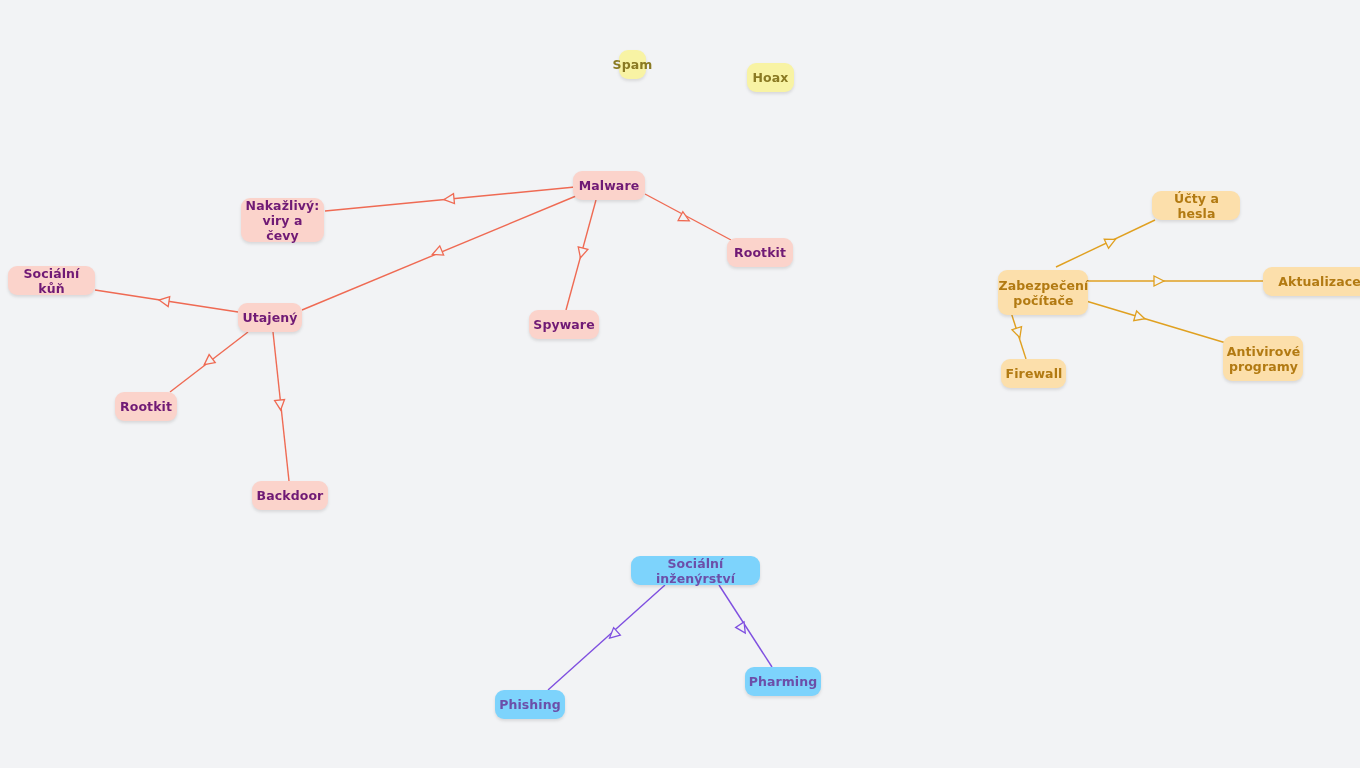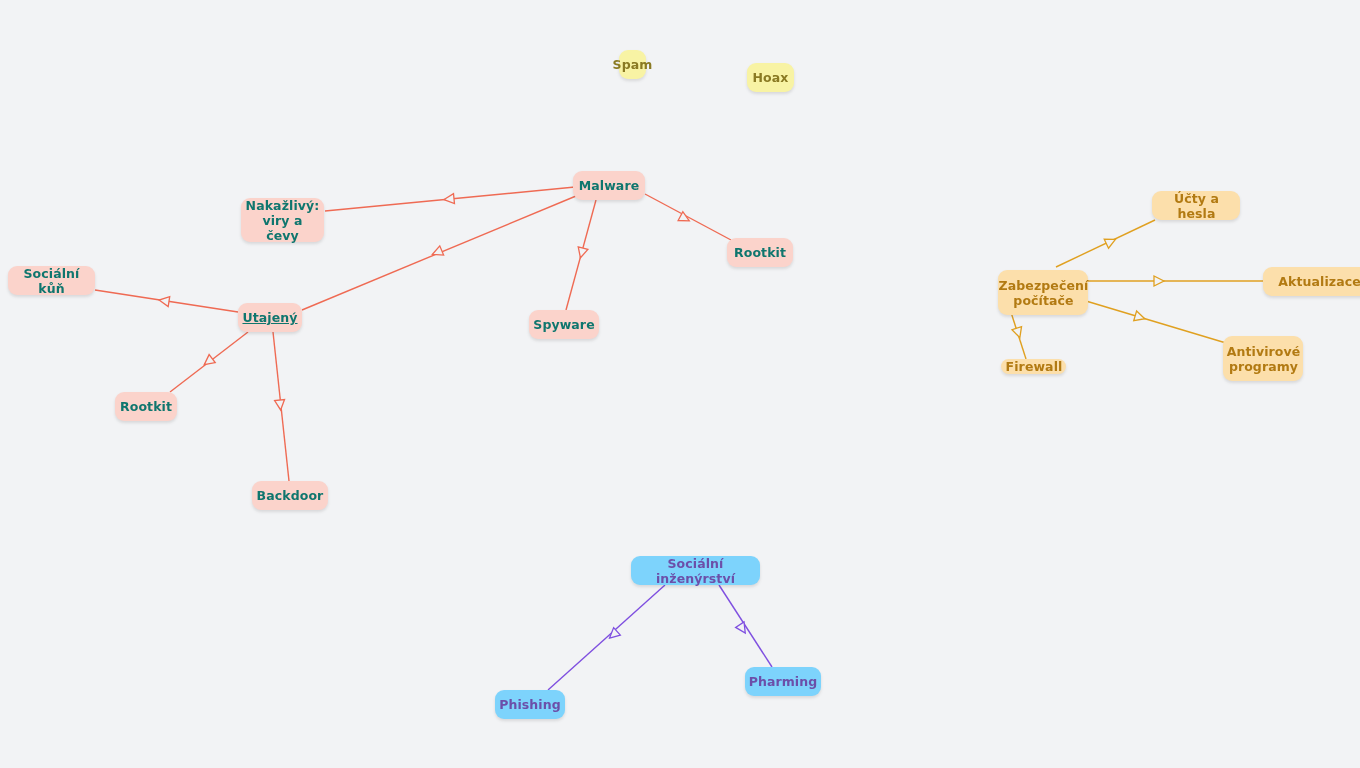--- a/index.html
+++ b/index.html
@@ -38,21 +38,21 @@
     border-radius: 9px;
     font-size: 12.5px;
     font-weight: bold;
     line-height: 15px;
     letter-spacing: 0.1px;
     padding: 5px 10px;
     white-space: pre-line;
     box-shadow: 0 2px 3px rgba(90, 80, 80, 0.16);
     user-select: none;
   }
-  .node.red    { background: #fbd3cb; color: #0f766e; }
+  .node.red    { background: #fbd3cb; color: #701a75; }
   .node.yellow { background: #f8f3a4; color: #8a7a23; }
   .node.orange { background: #fcdfab; color: #b27a12; padding-left: 11px; }
   .node.purple { background: #7dd3fc; color: #6c4fa9; }
 </style>
 </head>
 <body style="background: rgb(242, 243, 245);">
 
 <div id="canvas">
   <svg id="edge-layer" width="1360" height="768" viewBox="0 0 1360 768" xmlns="http://www.w3.org/2000/svg">
       <g>
@@ -109,26 +109,26 @@
       </g>
     </svg>
 <div class="node yellow" style="left: 619px; top: 50px; width: 27px; height: 29px;"><span>Spam</span></div>
     <div class="node yellow" style="left: 747px; top: 63px; width: 47px; height: 29px;"><span>Hoax</span></div>
     <div class="node red" style="left: 573px; top: 171px; width: 72px; height: 29px;"><span>Malware</span></div>
     <div class="node red" style="left: 241px; top: 198px; width: 83px; height: 44px;"><span>Nakažlivý:
 viry a čevy</span></div>
     <div class="node red" style="left: 727px; top: 238px; width: 66px; height: 29px;"><span>Rootkit</span></div>
     <div class="node red" style="left: 529px; top: 310px; width: 70px; height: 29px;"><span>Spyware</span></div>
     <div class="node red" style="left: 8px; top: 266px; width: 87px; height: 29px;"><span>Sociální kůň</span></div>
-    <div class="node red" style="left: 238px; top: 303px; width: 64px; height: 29px; text-decoration: underline;"><span>Utajený</span></div>
+    <div class="node red" style="left: 238px; top: 303px; width: 64px; height: 29px;"><span>Utajený</span></div>
     <div class="node red" style="left: 115px; top: 392px; width: 62px; height: 29px;"><span>Rootkit</span></div>
     <div class="node red" style="left: 252px; top: 481px; width: 76px; height: 29px;"><span>Backdoor</span></div>
     <div class="node orange" style="left: 998px; top: 258px; width: 90px; height: 45px; margin-top: 12px;"><span>Zabezpečení
 počítače</span></div>
     <div class="node orange" style="left: 1152px; top: 191px; width: 88px; height: 29px;"><span>Účty a hesla</span></div>
     <div class="node orange" style="left: 1263px; top: 267px; width: 112px; height: 29px;"><span>Aktualizace</span></div>
     <div class="node orange" style="left: 1223px; top: 336px; width: 80px; height: 45px;"><span>Antivirové
 programy</span></div>
-    <div class="node orange" style="left: 1001px; top: 359px; width: 65px; height: 15px;"><span>Firewall</span></div>
+    <div class="node orange" style="left: 1001px; top: 359px; width: 65px; height: 29px;"><span>Firewall</span></div>
     <div class="node purple" style="left: 631px; top: 556px; width: 129px; height: 29px;"><span>Sociální inženýrství</span></div>
     <div class="node purple" style="left: 495px; top: 690px; width: 70px; height: 29px;"><span>Phishing</span></div>
     <div class="node purple" style="left: 745px; top: 667px; width: 76px; height: 29px;"><span>Pharming</span></div>
   </div>
 
 </body></html>

